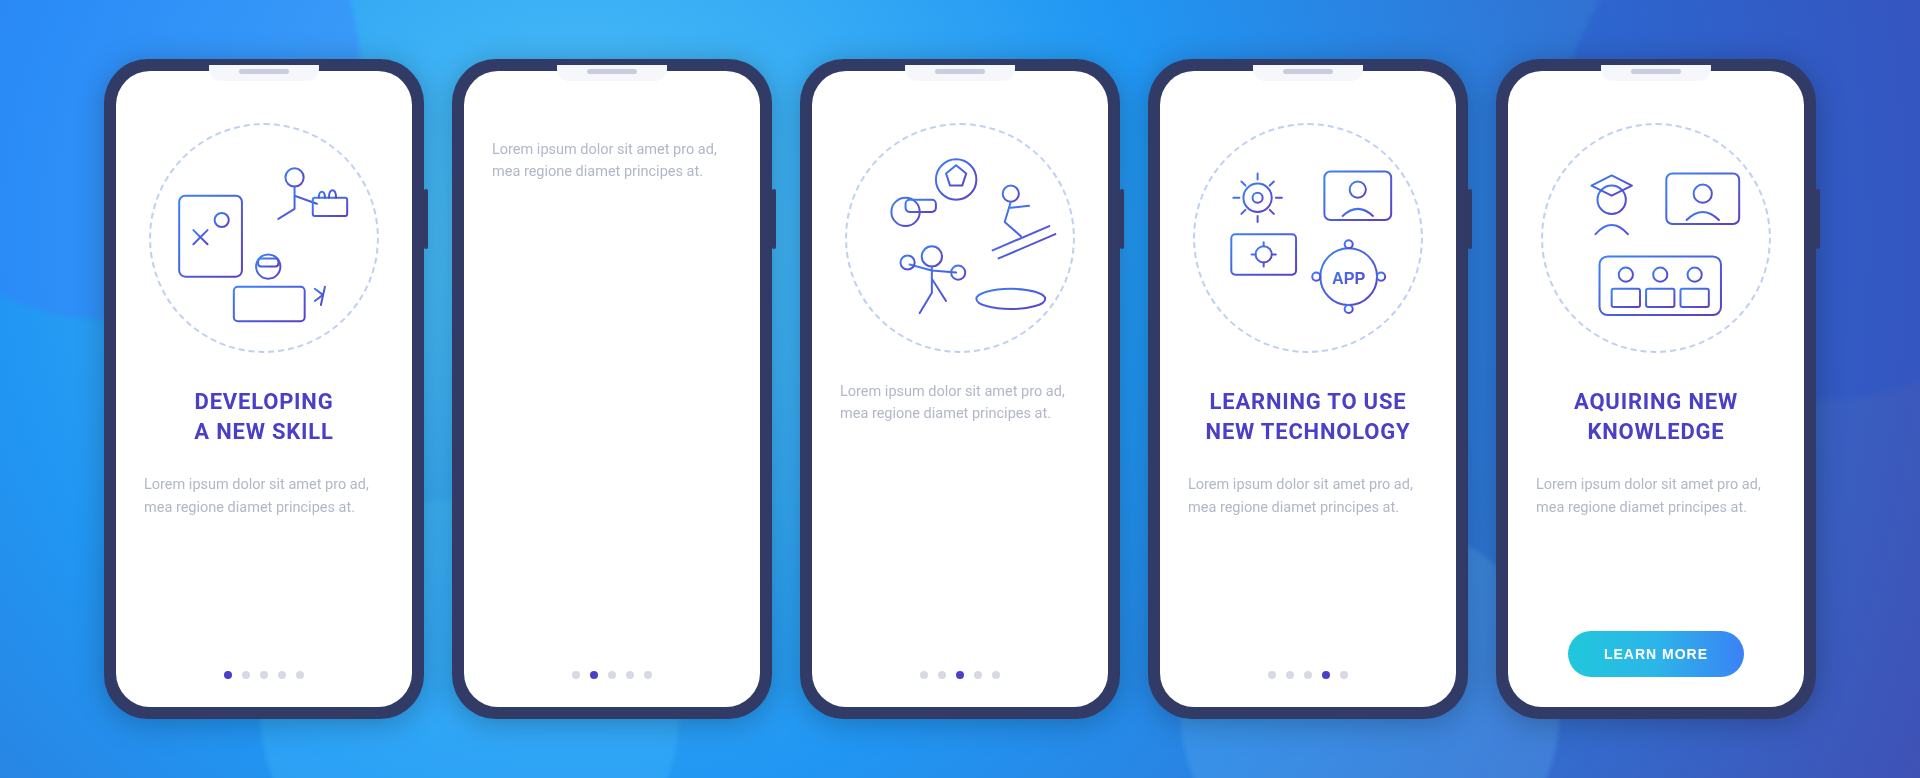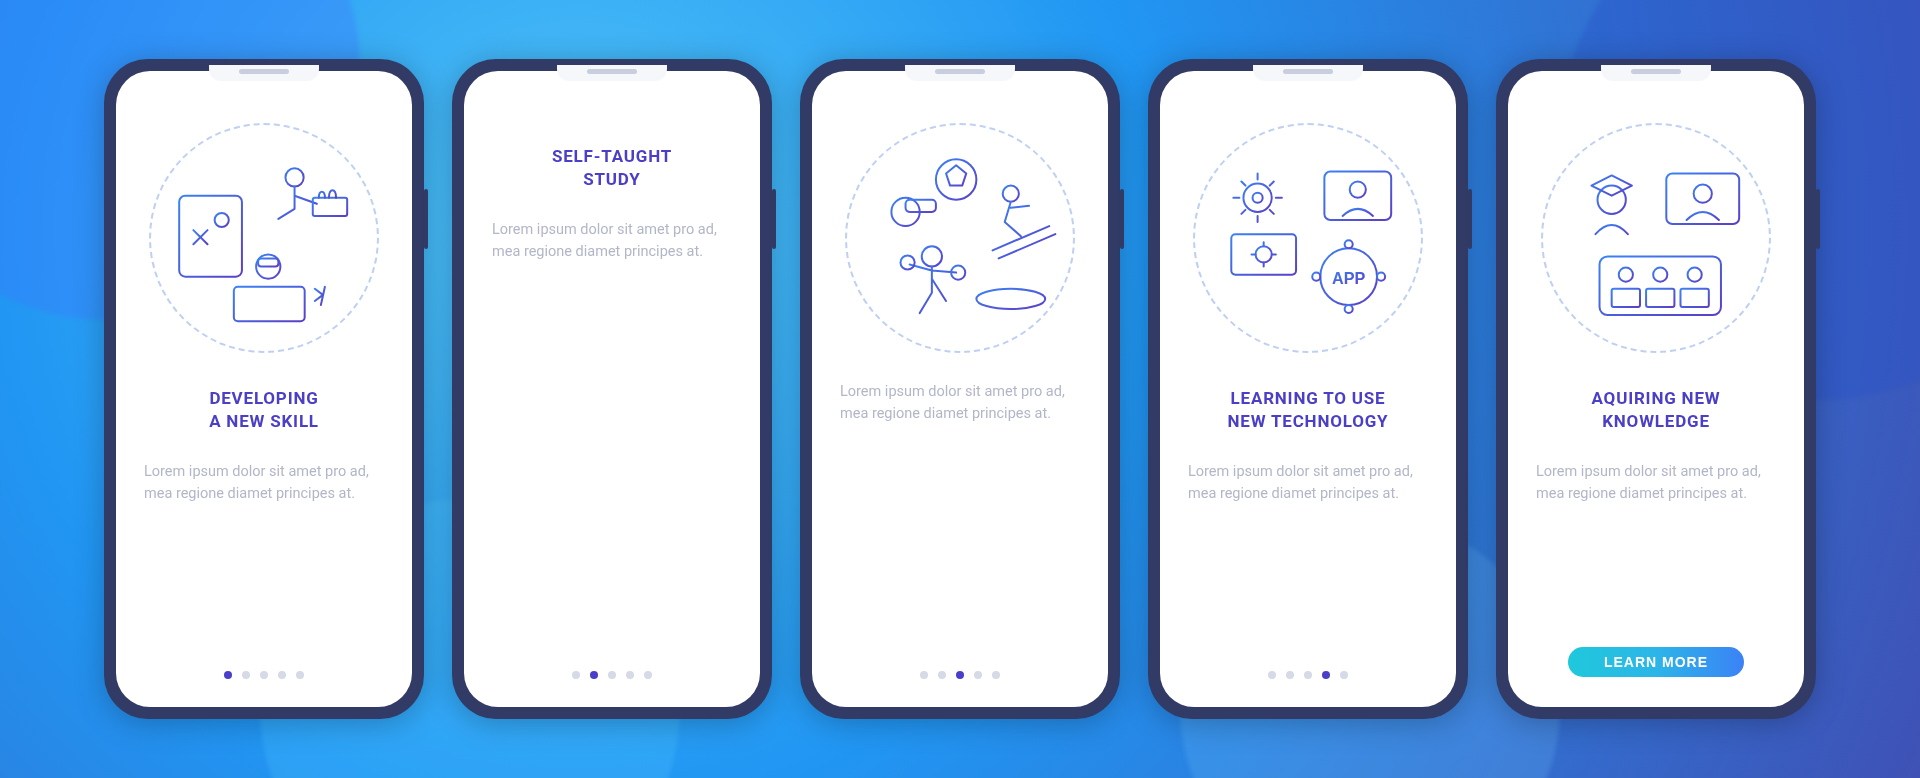--- a/index.html
+++ b/index.html
@@ -82,21 +82,21 @@
     position:absolute; inset:0;
     border: 2px dashed #8aa9e6;
     border-radius: 50%;
     opacity: .55;
   }
   .illus svg { width: 88%; height: 88%; }
   .illus svg * { vector-effect: non-scaling-stroke; }
   .gtitle {
     color: #4a3fc6;
     font-weight: 700;
-    font-size: 17px;
+    font-size: 22px;
     letter-spacing: .8px;
     text-align: center;
     line-height: 1.35;
     margin-top: 34px;
     text-transform: uppercase;
   }
   .body {
     margin-top: 28px;
     color: #b2b7c8;
     font-size: 14.5px;
@@ -108,21 +108,21 @@
     display: flex; gap: 10px;
     padding-bottom: 4px;
   }
   .dot {
     width: 8px; height: 8px; border-radius: 50%;
     background: #d6d9e6;
   }
   .dot.active { background: #4a3fc6; }
   .cta {
     margin-top: auto;
-    height: 30px;
+    height: 46px;
     padding: 6px 36px;
     border: none;
     border-radius: 23px;
     background: linear-gradient(90deg, #1fc8db 0%, #2cb5e8 50%, #3b82f6 100%);
     color: #fff;
     font-weight: 700;
     font-size: 14px;
     letter-spacing: 1px;
     cursor: pointer;
     margin-bottom: 6px;
@@ -182,24 +182,20 @@
         <span class="dot"></span>
         <span class="dot"></span>
         <span class="dot"></span>
       </div>
     </div>
   </div>
 
   <div class="phone">
     <div class="side-btn"></div>
     <div class="screen">
-      <div class="gtitle">
-        <span>SELF-TAUGHT</span><br>
-        <span>STUDY</span>
-      </div>
       <div class="body">Lorem ipsum dolor sit amet pro ad, mea regione diamet principes at.</div>
       <div class="dots">
         <span class="dot"></span>
         <span class="dot active"></span>
         <span class="dot"></span>
         <span class="dot"></span>
         <span class="dot"></span>
       </div>
     </div>
   </div>

